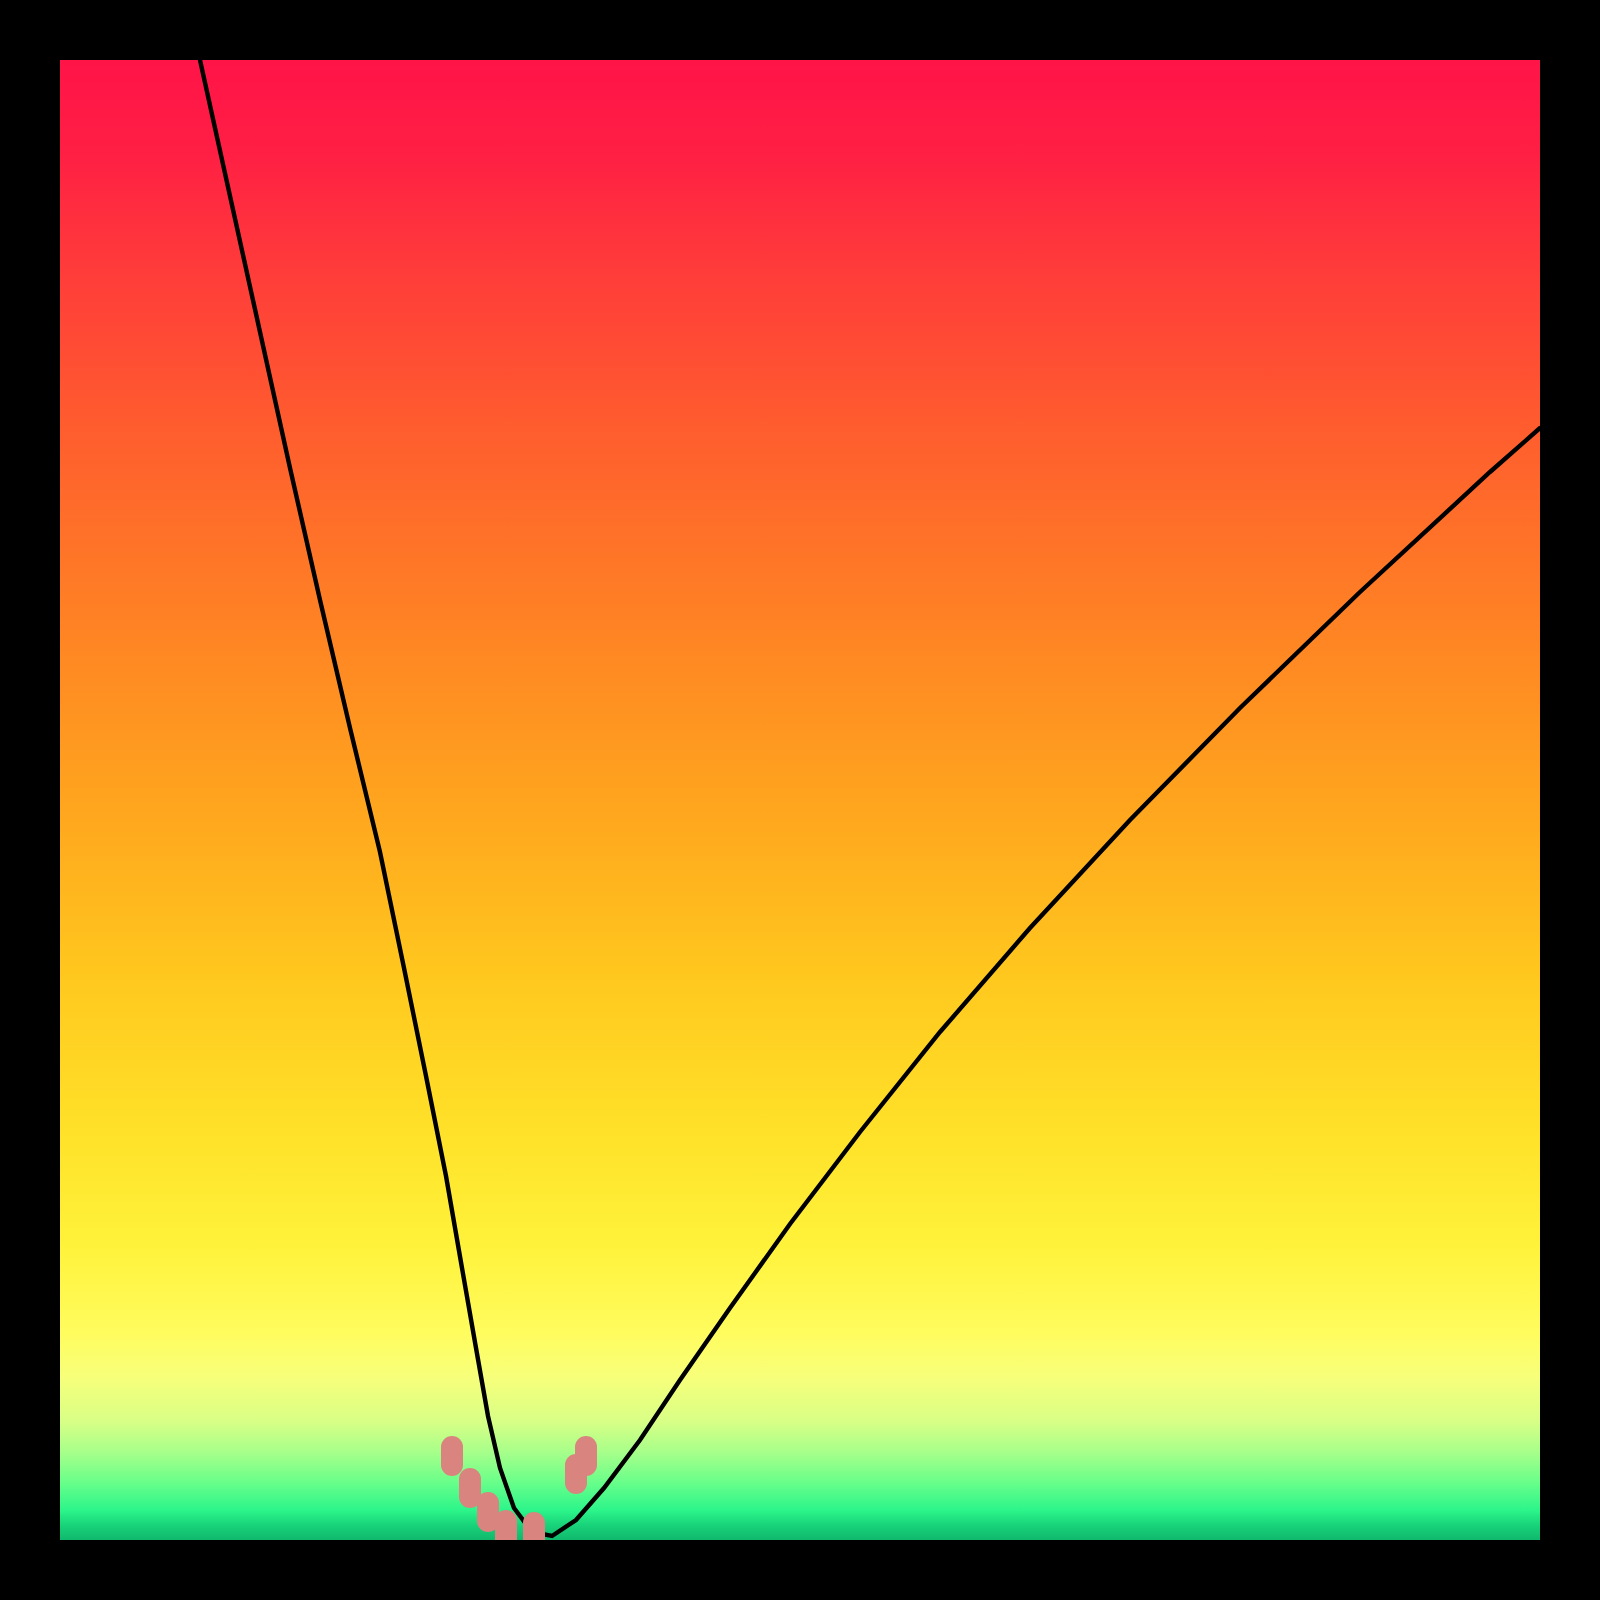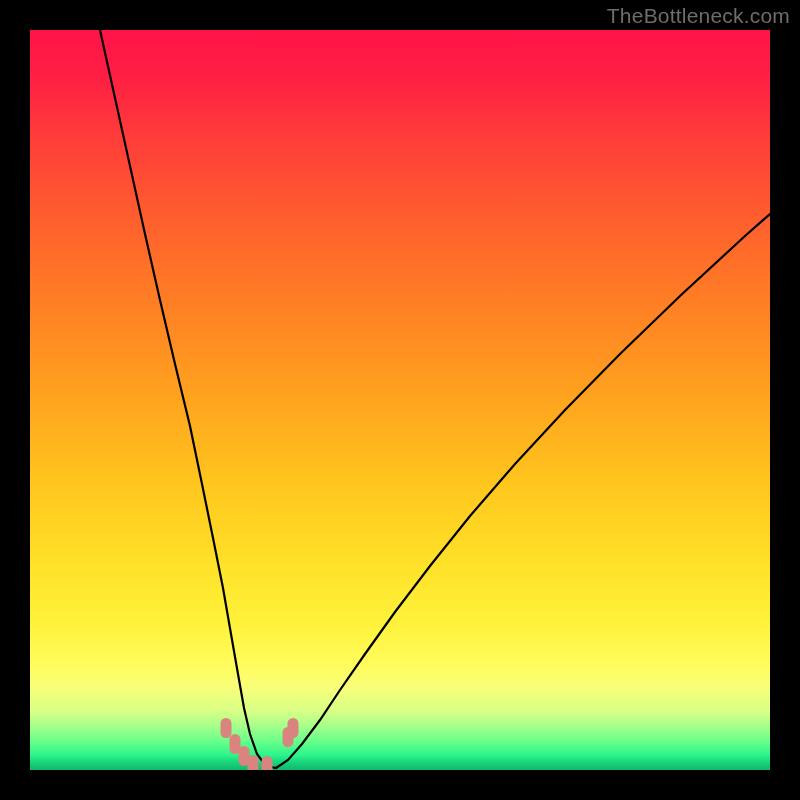--- a/index.html
+++ b/index.html
@@ -62,21 +62,20 @@
   svg.curve {
     position: absolute;
     inset: 0;
   }
 </style>
 </head>
 <body>
 
 <div class="frame">
 
-  <div class="watermark">TheBottleneck.com</div>
 
   <div class="plot-area">
     <div class="gradient-bg"></div>
 
     <svg class="curve" viewBox="0 0 740 740" preserveAspectRatio="none">
 
       <path id="curve-path" fill="none" stroke="#000" stroke-width="2.2" stroke-linecap="round" d="M70 0 L85 68 L100 136 L115 204 L130 270 L145 334 L160 396 L172 454 L183 508 L193 558 L201 604 L208 644 L214 678 L220 704 L227 724 L236 736 L246 738 L258 730 L272 714 L290 690 L310 660 L335 624 L365 582 L400 536 L440 486 L485 434 L535 380 L590 324 L650 266 L715 206 L740 184"></path>
 
       <g id="markers">
           <rect x="190.5" y="688" width="11" height="20" rx="5.5" ry="5.5" fill="#d9847e"></rect>

